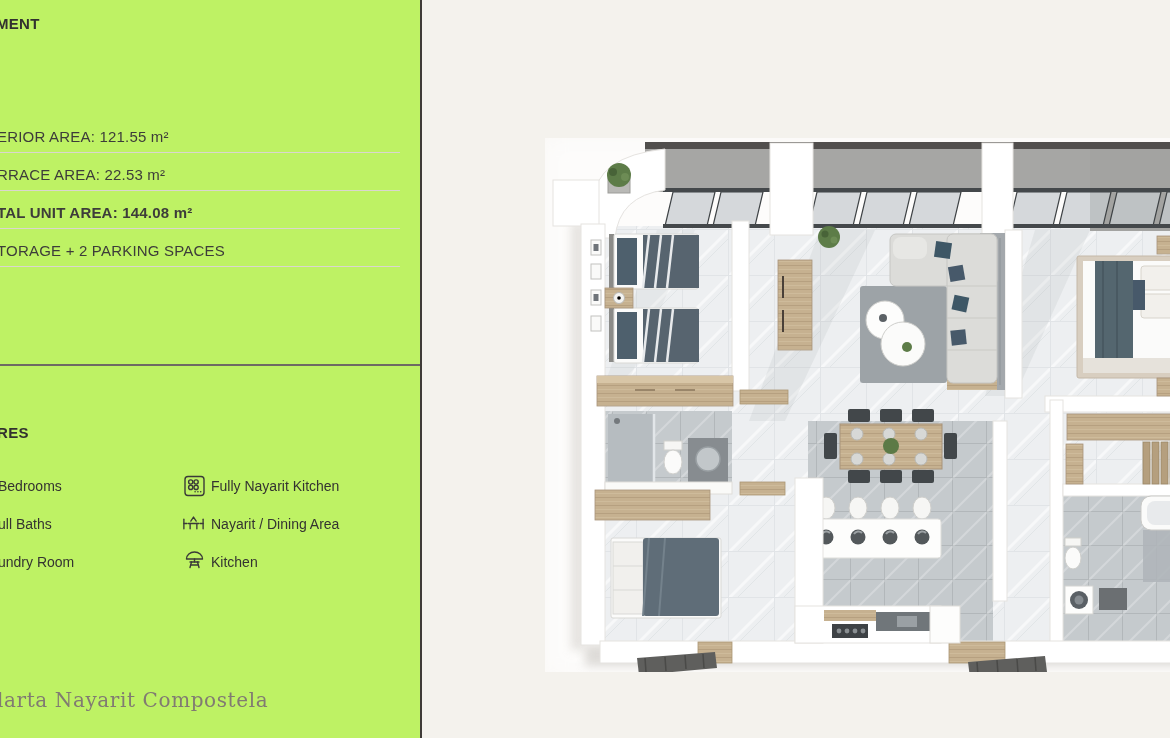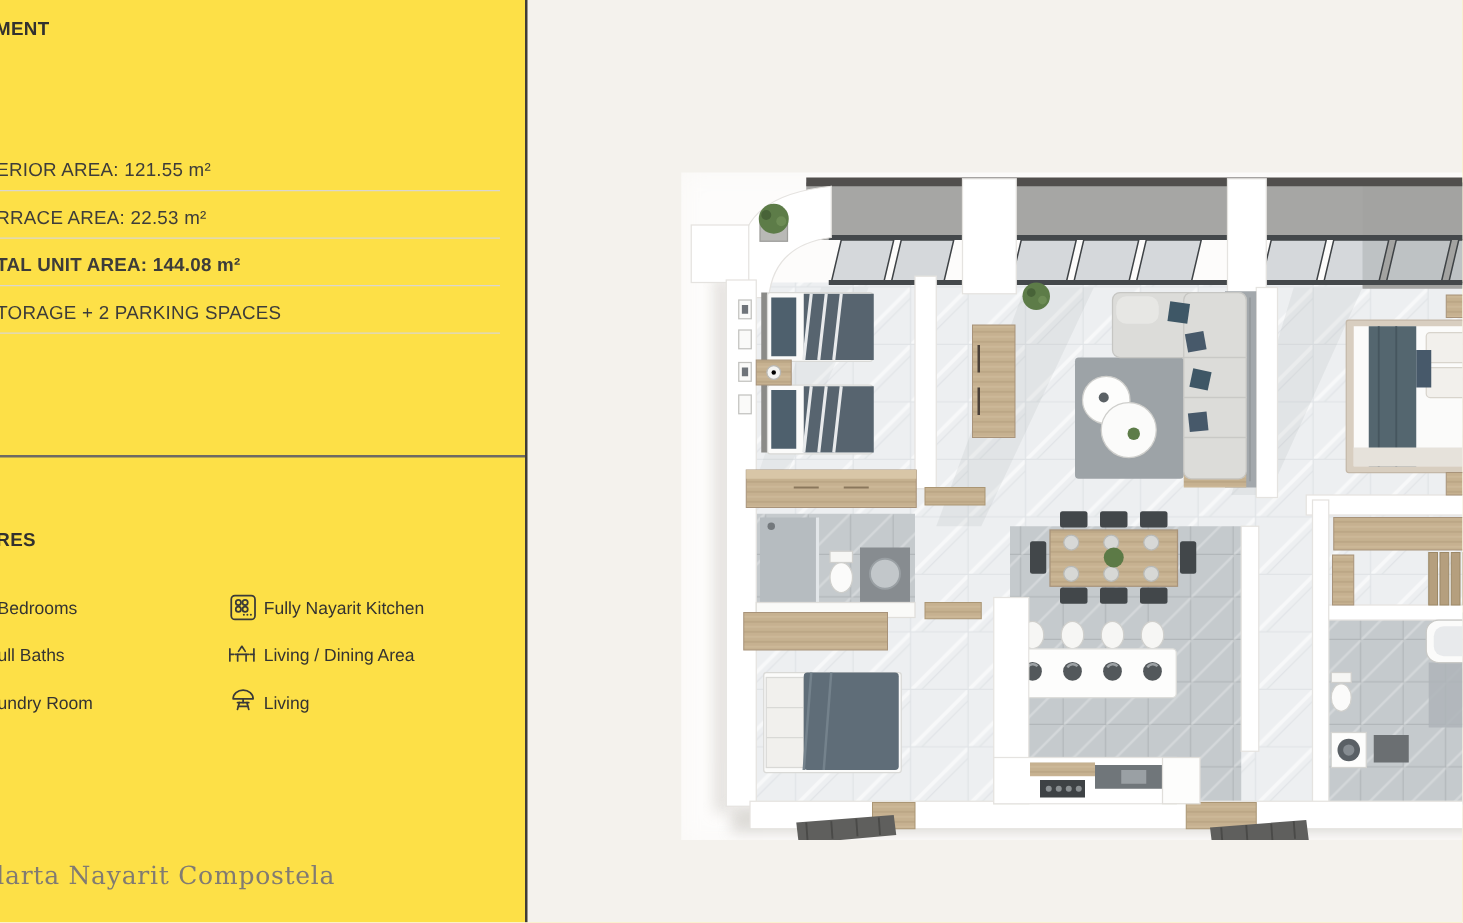--- a/index.html
+++ b/index.html
@@ -1,17 +1,17 @@
 <!DOCTYPE html>
 <html><head>
 <meta charset="utf-8">
 <style>
   html,body{margin:0;padding:0;}
   body{width:1170px;height:738px;overflow:hidden;font-family:"Liberation Sans",sans-serif;}
-  #screen{position:relative;width:1170px;height:738px;background:#fde047;overflow:hidden;}
+  #screen{position:relative;width:1170px;height:738px;background:#bef264;overflow:hidden;}
   .right-bg{position:absolute;left:421px;top:0;width:749px;height:738px;background:#f4f2ed;}
   .abs{position:absolute;}
   
   .title{left:-4px;top:15px;font-size:15px;font-weight:700;letter-spacing:.3px;color:#32312f;white-space:nowrap;}
   .spec{left:-3px;width:410px;font-size:15px;color:#3d3c3a;letter-spacing:.2px;white-space:nowrap;}
   .spec.bold{font-weight:700;}
   .rule{left:0;height:1px;background:#dad6cf;width:400px;}
   .divider-h{left:0;top:364px;width:421px;height:2px;background:#6e6a63;}
   .divider-v{left:420px;top:0;width:2px;height:738px;background:#3f3c38;}
   .feat-head{left:-3px;top:424px;font-size:15px;font-weight:700;letter-spacing:.3px;color:#32312f;}
@@ -66,33 +66,33 @@
       <path d="M3,8 V18"></path>
         <path d="M3,12.5 H6.2"></path>
       <path d="M23,8 V18"></path>
         <path d="M23,12.5 H19.8"></path>
       <path d="M7.5,12.5 H18.5"></path>
       <path d="M9.5,12.5 V18"></path>
         <path d="M16.5,12.5 V18"></path>
       <path d="M10.2,10 L13,5.8 L15.8,10"></path>
     </svg>
   </div>
-  <div class="abs feat-label" style="left:211px;top:516px;">Living / Dining Area</div>
+  <div class="abs feat-label" style="left:211px;top:516px;">Nayarit / Dining Area</div>
 
   <div class="abs" style="left:182px;top:549px;">
     <svg class="icon-box" viewBox="0 0 24 24" fill="none" stroke="#3a3a38" stroke-width="1.4" stroke-linecap="round" stroke-linejoin="round">
       <path d="M4,10 A8,7 0 0 1 20,10 Z"></path>
       <path d="M12,10 V13"></path>
       <path d="M7.5,13 H16.5"></path>
       <path d="M9,13 L7.5,18.5"></path>
         <path d="M15,13 L16.5,18.5"></path>
       <path d="M8.2,16 H15.8"></path>
     </svg>
   </div>
-  <div class="abs feat-label" style="left:211px;top:554px;">Living</div>
+  <div class="abs feat-label" style="left:211px;top:554px;">Kitchen</div>
 
   <div class="abs footer">larta Nayarit Compostela</div>
 
   <svg class="abs" style="left:545px;top:138px;" width="640" height="534" viewBox="0 0 640 534">
     <defs>
       <pattern id="pm" width="46" height="46" patternUnits="userSpaceOnUse">
         <rect width="46" height="46" fill="#edeff1"></rect>
         <path d="M0,46 L46,0" stroke="#ffffff" stroke-width="3" opacity="0.55"></path>
         <path d="M8,46 L46,8" stroke="#d9dde1" stroke-width="1" opacity="0.6"></path>
         <path d="M0,45.5 H46 M45.5,0 V46" stroke="#e1e4e7" stroke-width="1"></path>

